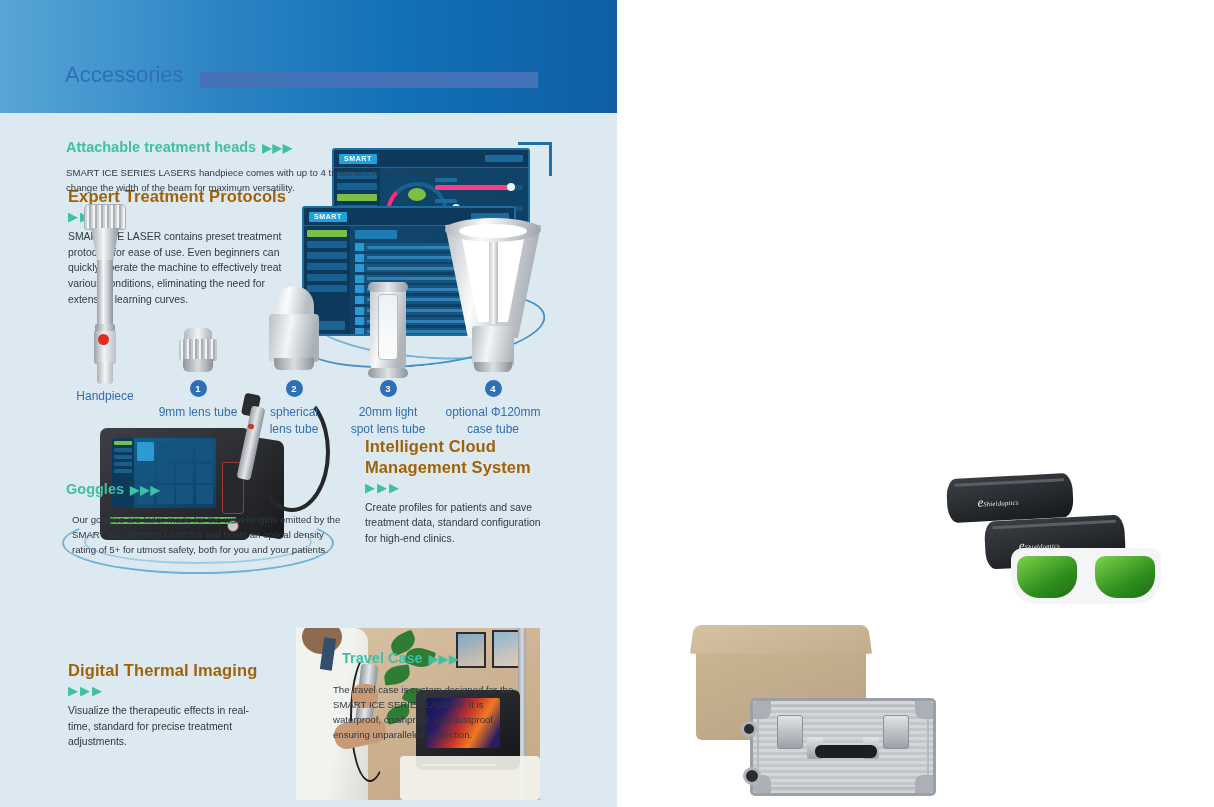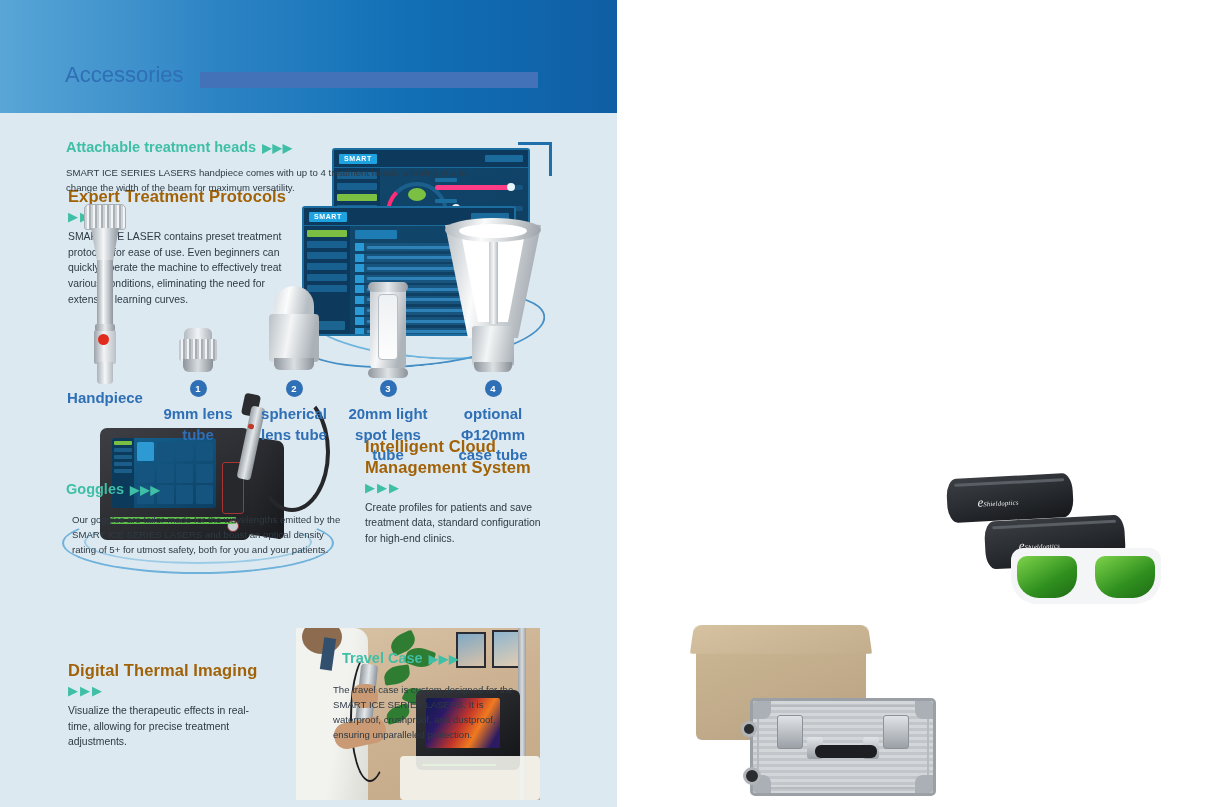--- a/index.html
+++ b/index.html
@@ -215,21 +215,21 @@
   #h-travel { left: 342px; top: 650px; }
   #p-travel { left: 333px; top: 683px; width: 200px; }
 
   
   .heads-row { position: absolute; left: 66px; top: 200px; width: 480px; height: 225px; }
   .head-item { position: absolute; text-align: center; }
   .badge {
     width: 17px; height: 17px; border-radius: 50%; background: #2f6fb5; color: #fff;
     font-size: 9.5px; line-height: 17px; font-weight: bold; margin: 0 auto 7px;
   }
-  .cap-lab { color: #2f6fb5; font-size: 15px; line-height: 1.38; font-weight: 700; }
+  .cap-lab { color: #2f6fb5; font-size: 12px; line-height: 1.38; font-weight: 400; }
 
   
   .hp { position: absolute; left: 18px; top: 4px; width: 42px; height: 180px; }
   .hp-top {
     position: absolute; left: 0; top: 0; width: 42px; height: 26px; border-radius: 5px 5px 3px 3px;
     background: repeating-linear-gradient(90deg,#cfd4d8 0 2px,#f2f4f6 2px 4px,#a9b0b6 4px 6px);
     border: 1px solid #a7aeb4;
   }
   .hp-neck {
     position: absolute; left: 7px; top: 24px; width: 28px; height: 34px;
@@ -375,21 +375,21 @@
 
     <div class="feat" id="feat-cloud">
       <div class="feat-h">Intelligent Cloud Management System</div>
       <div class="arrows">▶▶▶</div>
       <div class="feat-p">Create profiles for patients and save treatment data, standard configuration for high-end clinics.</div>
     </div>
 
     <div class="feat" id="feat-thermal">
       <div class="feat-h">Digital Thermal Imaging</div>
       <div class="arrows">▶▶▶</div>
-      <div class="feat-p">Visualize the therapeutic effects in real-time, allowing for precise treatment adjustments.</div>
+      <div class="feat-p">Visualize the therapeutic effects in real-time, standard for precise treatment adjustments.</div>
     </div>
 
     <div class="soft-art">
       <div class="swirl"></div>
       <div class="swirl2"></div>
       <div class="bracket tr"></div>
       <div class="bracket bl"></div>
 
       <div class="scr scr-back">
         <div class="scr-top">

